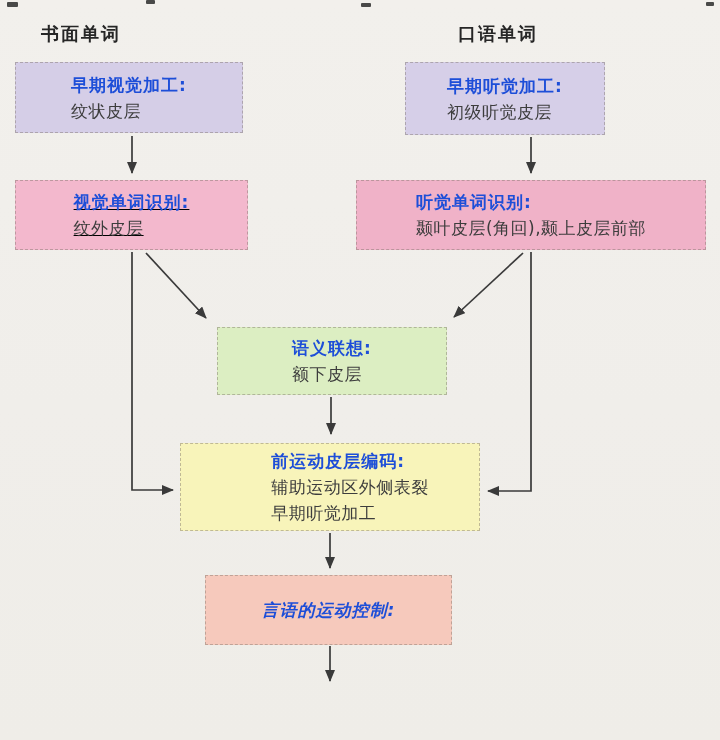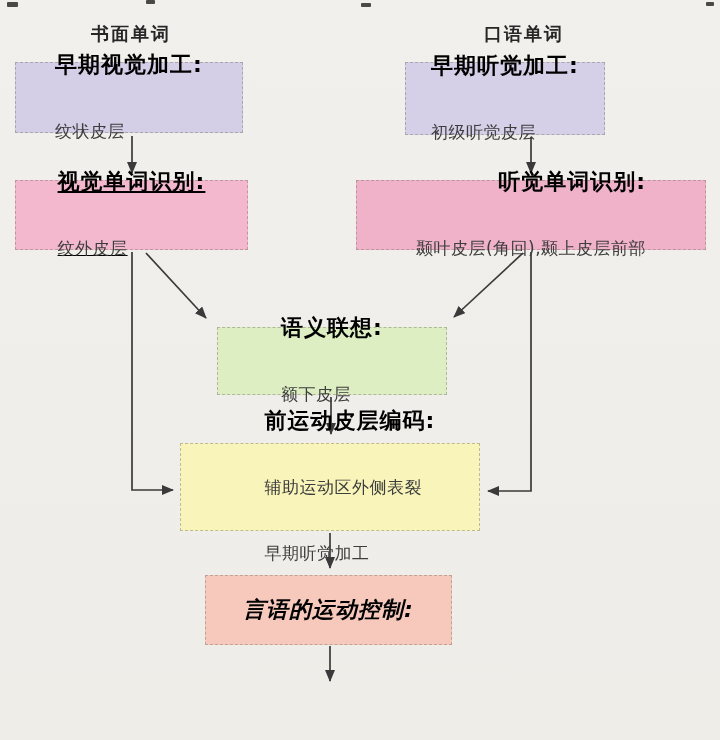--- a/index.html
+++ b/index.html
@@ -19,55 +19,53 @@
   .box {
     position: absolute;
     display: flex;
     align-items: center;
     justify-content: center;
     border: 1px dashed rgba(125, 115, 105, 0.45);
   }
   .box .txt { text-align: left; }
   .l1 {
     font-weight: bold;
-    font-size: 22px;
+    font-size: 17px;
     line-height: 26px;
-    color: #000000;
+    color: #1d4ed8;
     letter-spacing: 1px;
     white-space: nowrap;
-    text-align: right;
   }
   .l2, .l3 {
     font-size: 17px;
     line-height: 26px;
     color: #3d3d3d;
     letter-spacing: 0.5px;
     white-space: nowrap;
-    margin-top: 40px;
   }
   
   .b-visual-early        { left: 15px;  top: 62px;  width: 228px; height: 71px; }
   .b-auditory-early      { left: 405px; top: 62px;  width: 200px; height: 73px; }
   .b-visual-recognition  { left: 15px;  top: 180px; width: 233px; height: 70px; text-decoration: underline; }
   .b-auditory-recognition{ left: 356px; top: 180px; width: 350px; height: 70px; }
   .b-semantic            { left: 217px; top: 327px; width: 230px; height: 68px; }
   .b-premotor            { left: 180px; top: 443px; width: 300px; height: 88px; }
   .b-motor               { left: 205px; top: 575px; width: 247px; height: 70px; font-style: italic; }
   
   .hdr {
     position: absolute;
     font-weight: bold;
     font-size: 18px;
     color: #262626;
     letter-spacing: 2px;
-    text-align: center;
+    text-align: left;
     width: 180px;
   }
   .hdr-written { left: 41px;  top: 22px; }
-  .hdr-spoken  { left: 434px; top: 22px; }
+  .hdr-spoken  { left: 458px; top: 22px; }
   .hdr-speech  { left: 240px; top: 695px; }
   
   svg.arrows {
     position: absolute;
     left: 0; top: 0;
     width: 720px; height: 740px;
     pointer-events: none;
   }
   .arrow {
     stroke: var(--arrow, #3a3a3a);

